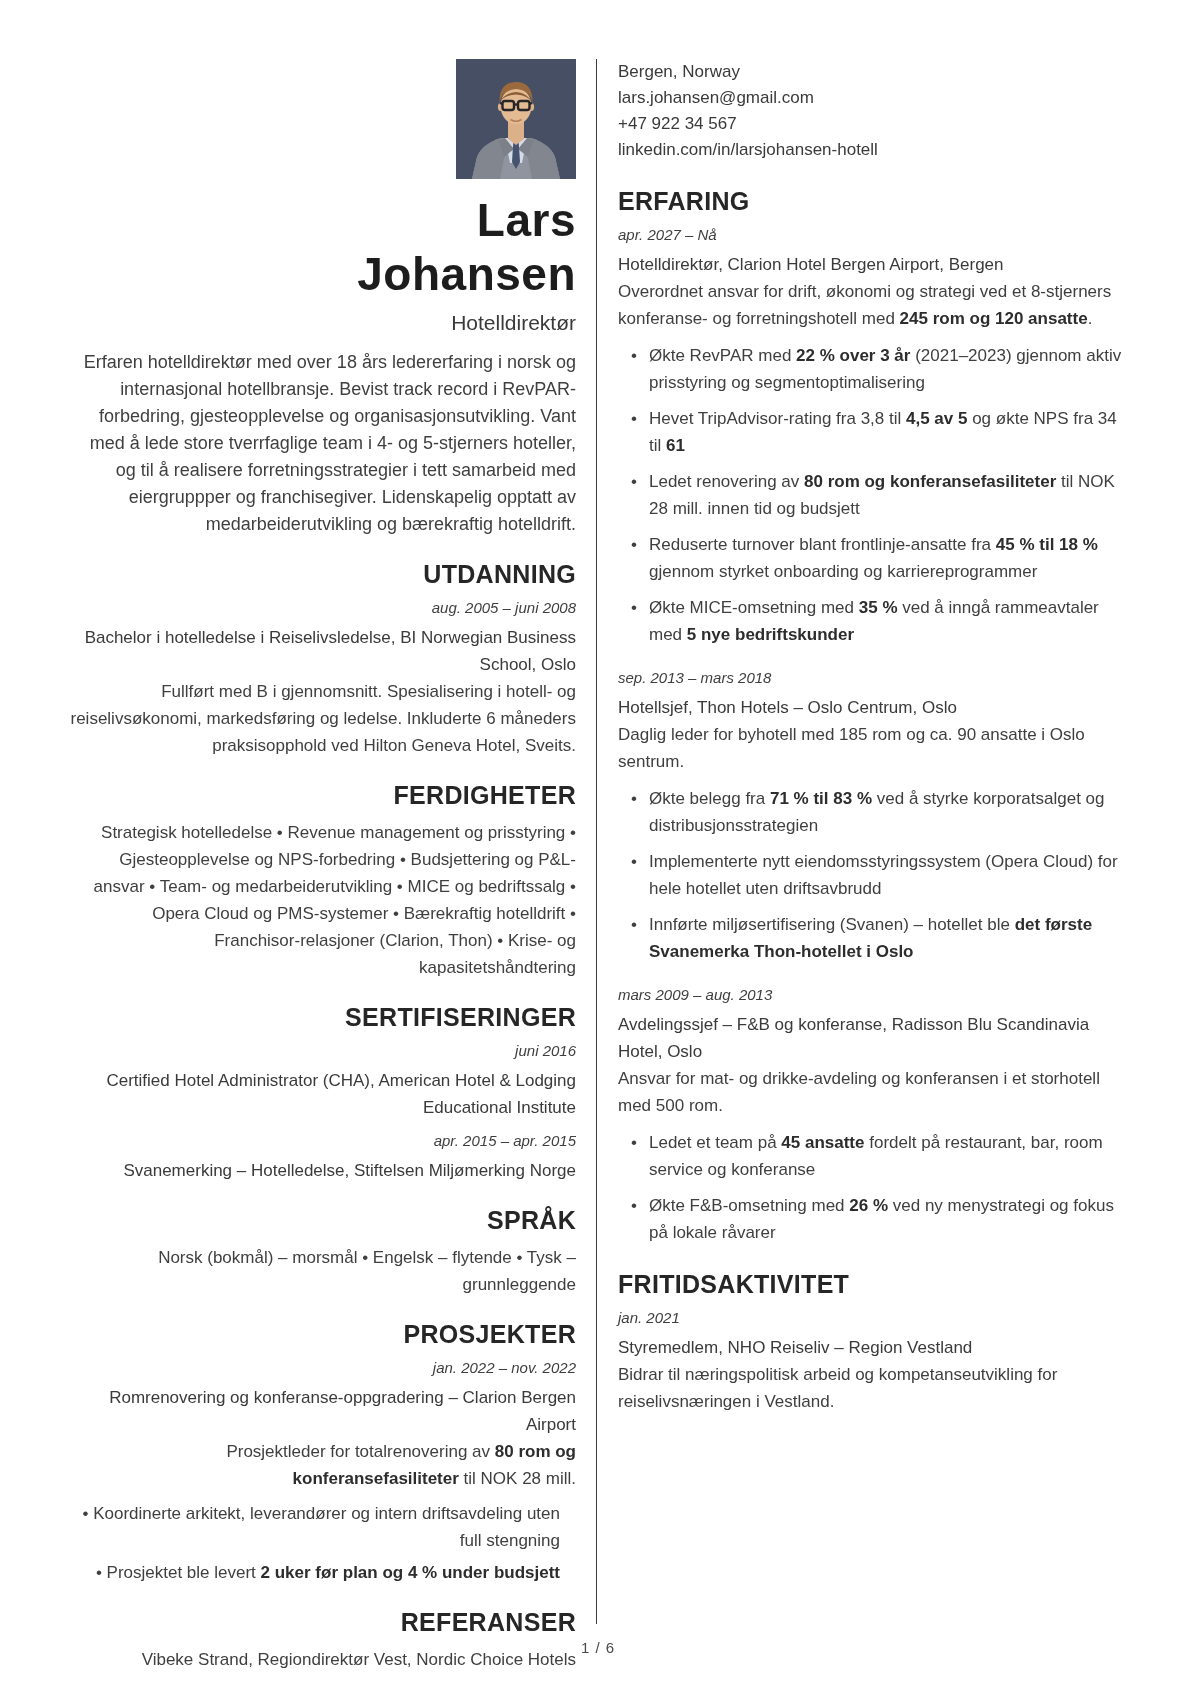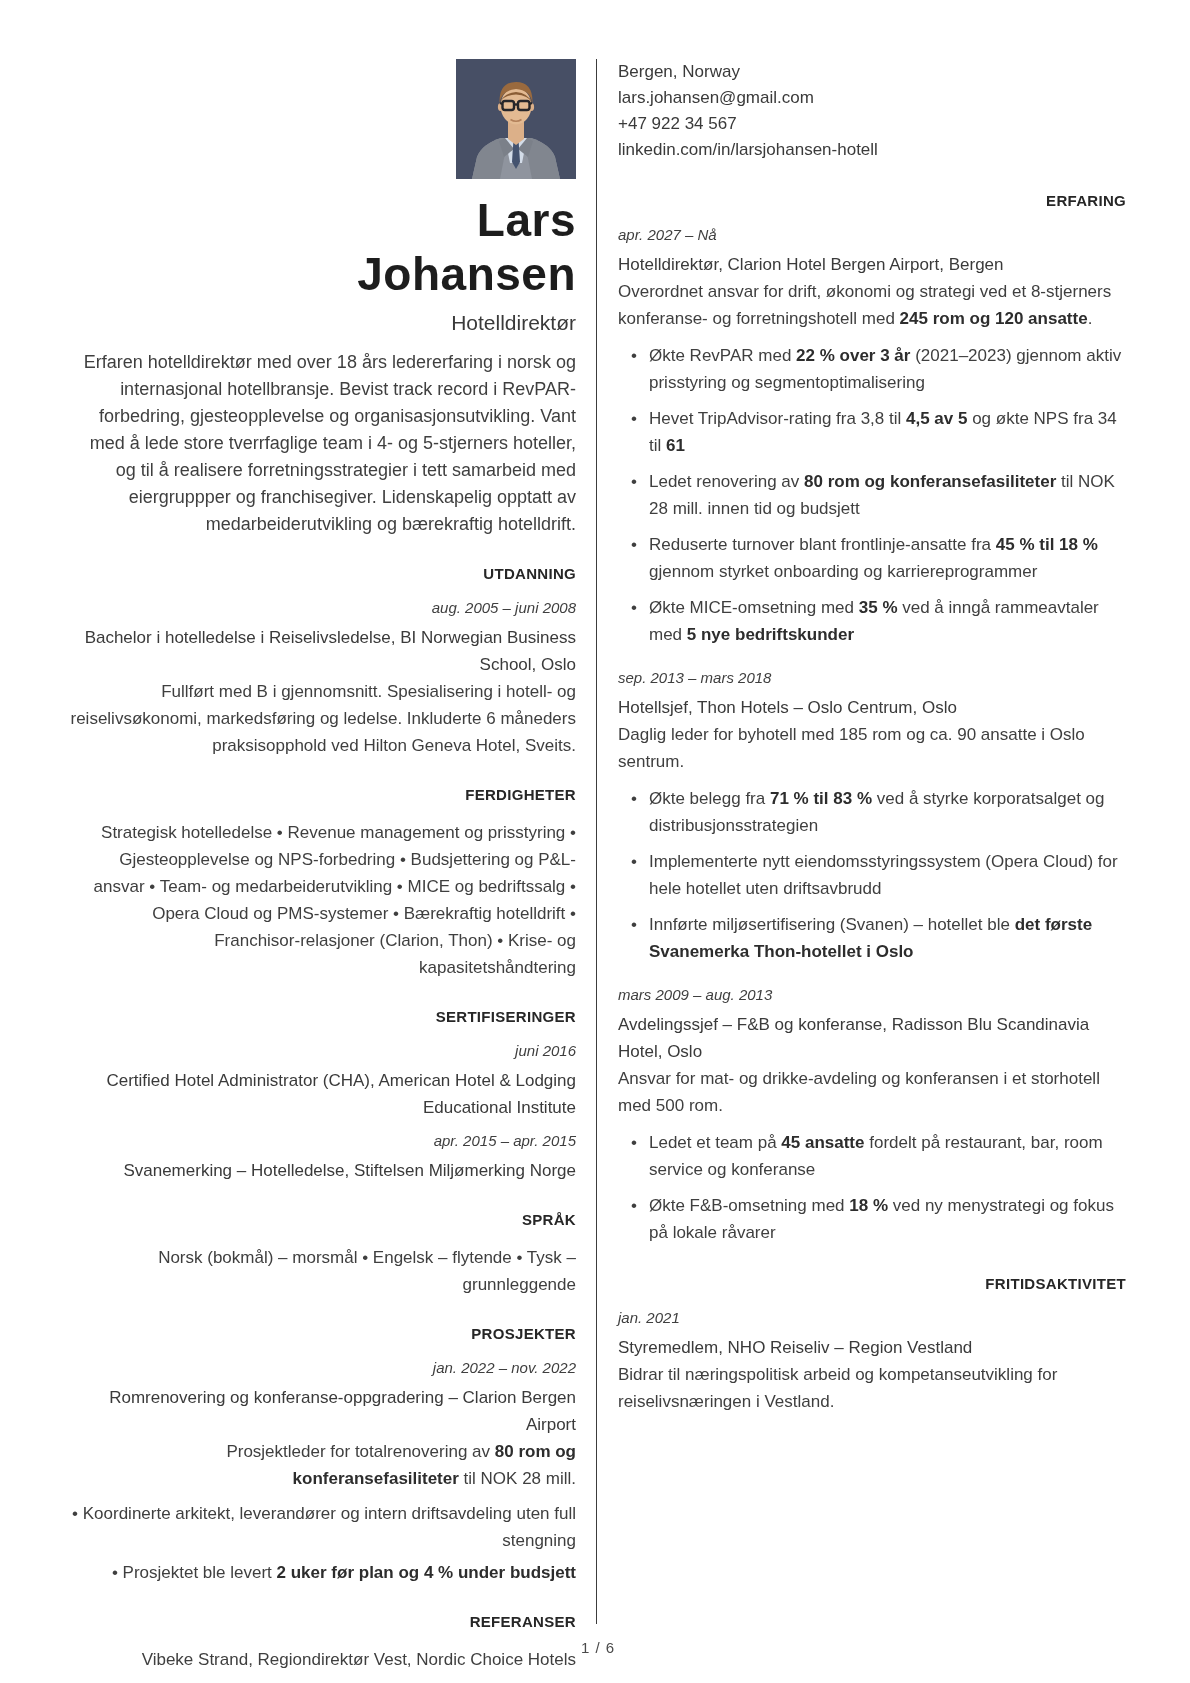--- a/index.html
+++ b/index.html
@@ -11,42 +11,42 @@
   *{box-sizing:border-box;}
   .page{width:1190px;height:1683px;padding:59px 64px 0 70px;display:flex;flex-direction:column;}
   .columns{display:flex;min-height:1565px;}
   .col-left{width:506px;text-align:right;}
   .divider{width:1px;background:#3c3c3c;margin-left:20px;margin-right:21px;height:1565px;flex:none;}
   .col-right{width:508px;text-align:left;}
   .summary{font-size:18px;line-height:27px;margin:12px 0 0 0;color:#3f3f3f;}
   h1{margin:14px 0 0 0;font-size:46px;line-height:54px;font-weight:700;color:#1d1d1d;letter-spacing:.5px;}
   h1 .line{display:block;}
   .subtitle{font-size:21px;line-height:28px;margin-top:8px;color:#3a3a3a;}
-  h2{font-size:15px;line-height:24px;font-weight:700;color:#262626;letter-spacing:.3px;margin:26px 0 12px 0;text-align:right;}
+  h2{font-size:25px;line-height:24px;font-weight:700;color:#262626;letter-spacing:.3px;margin:26px 0 12px 0;}
   .col-left h2{margin:24px 0 12px 0;}
   .date{font-size:15px;line-height:20px;font-style:italic;color:#3f3f3f;margin:0 0 6px 0;}
   .entry-title{font-size:17px;line-height:27px;color:#3a3a3a;margin:0;}
   .desc{font-size:17px;line-height:27px;color:#3f3f3f;margin:0;}
   .b{font-weight:700;color:#2d2d2d;}
   .gap8{height:8px;}
 
   
   .photo{width:120px;height:120px;margin-left:auto;overflow:hidden;}
   .photo svg{display:block;width:120px;height:120px;}
 
   
   .contact-line{font-size:17px;line-height:26px;color:#3a3a3a;}
 
   
   .entry{margin-bottom:20px;}
   ul.bullets{list-style:none;margin:10px 0 0 0;padding:0;}
   ul.bullets li{position:relative;padding-left:31px;margin-bottom:9px;font-size:17px;line-height:27px;}
   ul.bullets .mk{position:absolute;left:13px;top:0;color:#3f3f3f;}
   .citem{margin-bottom:10px;}
-  .proj-bullets p{margin:0 0 5px 0;}
+  .proj-bullets p{margin:0 16px 5px 0;}
   .ref-line{font-size:17px;line-height:27px;margin-bottom:16px;}
 
   .footer{height:60px;display:flex;align-items:flex-start;justify-content:center;padding-top:13px;
           font-size:15px;color:#4a4a4a;letter-spacing:1px;}
 </style>
 </head>
 <body>
 
 <div class="page">
   <div class="columns">
@@ -219,21 +219,21 @@
         <p class="desc"><span>Ansvar for mat- og drikke-avdeling og konferansen i et storhotell med 500 rom.</span></p>
         <ul class="bullets">
 
             <li>
               <span class="mk">•</span>
               <span><span>Ledet et team på </span><span class="b">45 ansatte</span><span> fordelt på restaurant, bar, room service og konferanse</span></span>
             </li>
 
             <li>
               <span class="mk">•</span>
-              <span><span>Økte F&amp;B-omsetning med </span><span class="b">18 %</span><span> ved ny menystrategi og fokus på lokale råvarer</span></span>
+              <span><span>Økte F&amp;B-omsetning med </span><span class="b">26 %</span><span> ved ny menystrategi og fokus på lokale råvarer</span></span>
             </li>
 
         </ul>
       </div>
 
       <h2>FRITIDSAKTIVITET</h2>
       <div class="date">jan. 2021</div>
       <div class="entry-title">Styremedlem, NHO Reiseliv – Region Vestland</div>
       <p class="desc">Bidrar til næringspolitisk arbeid og kompetanseutvikling for reiselivsnæringen i Vestland.</p>
 

